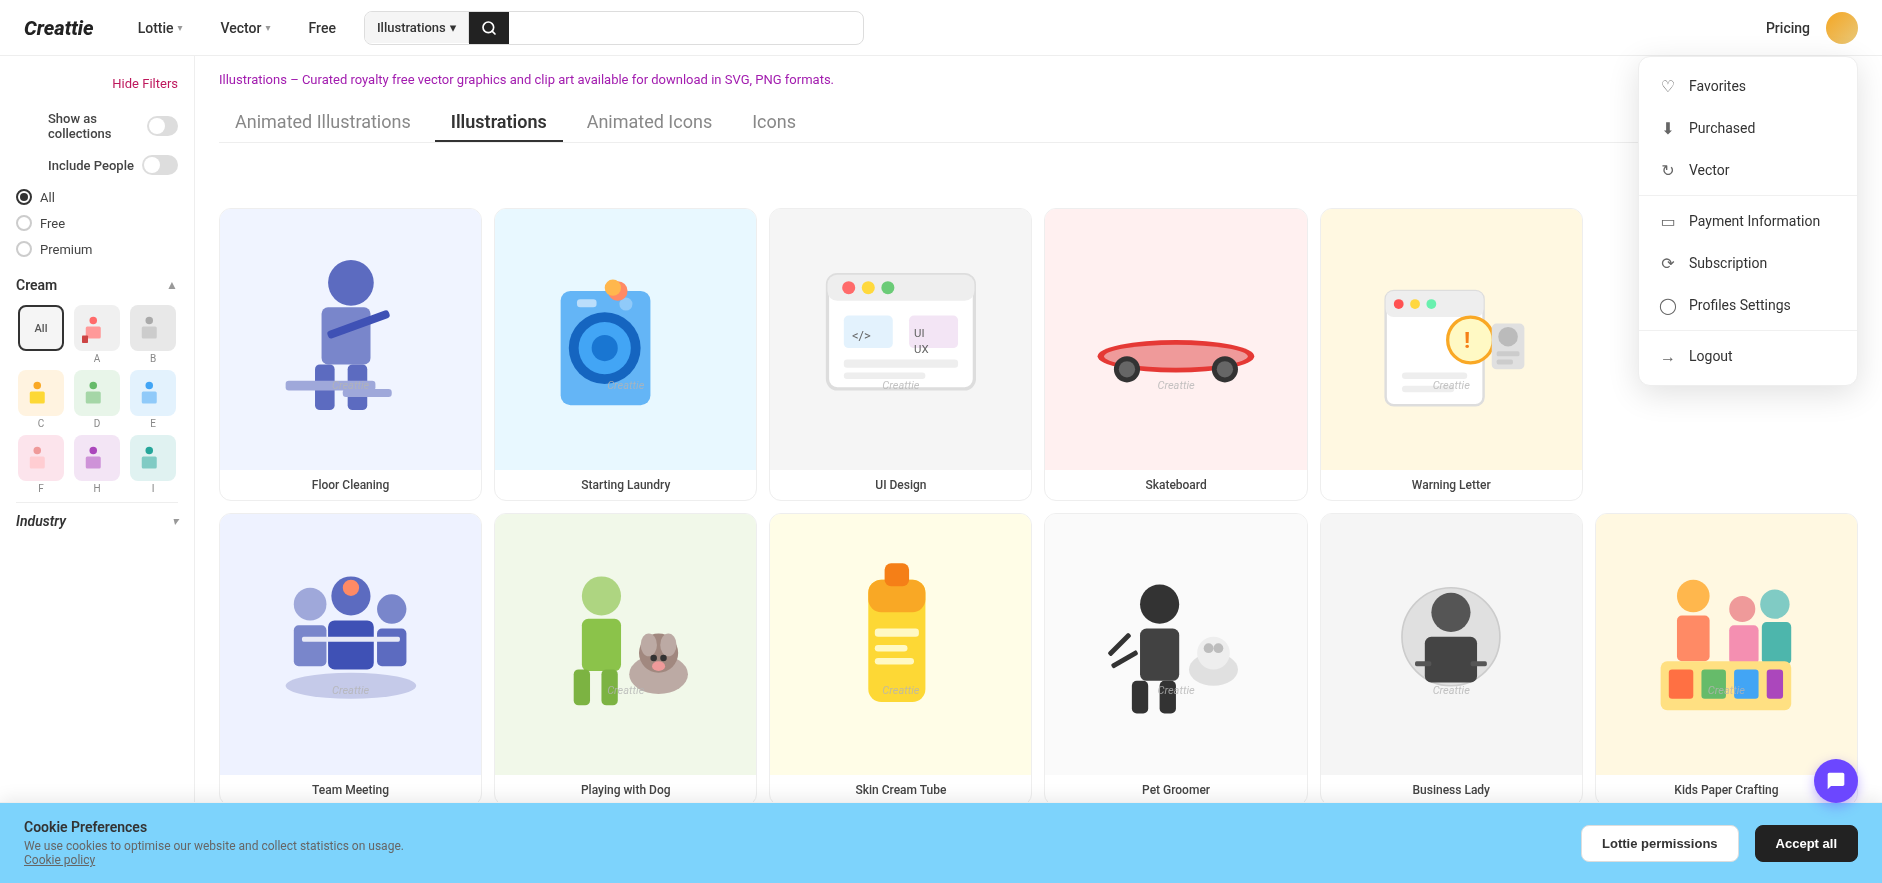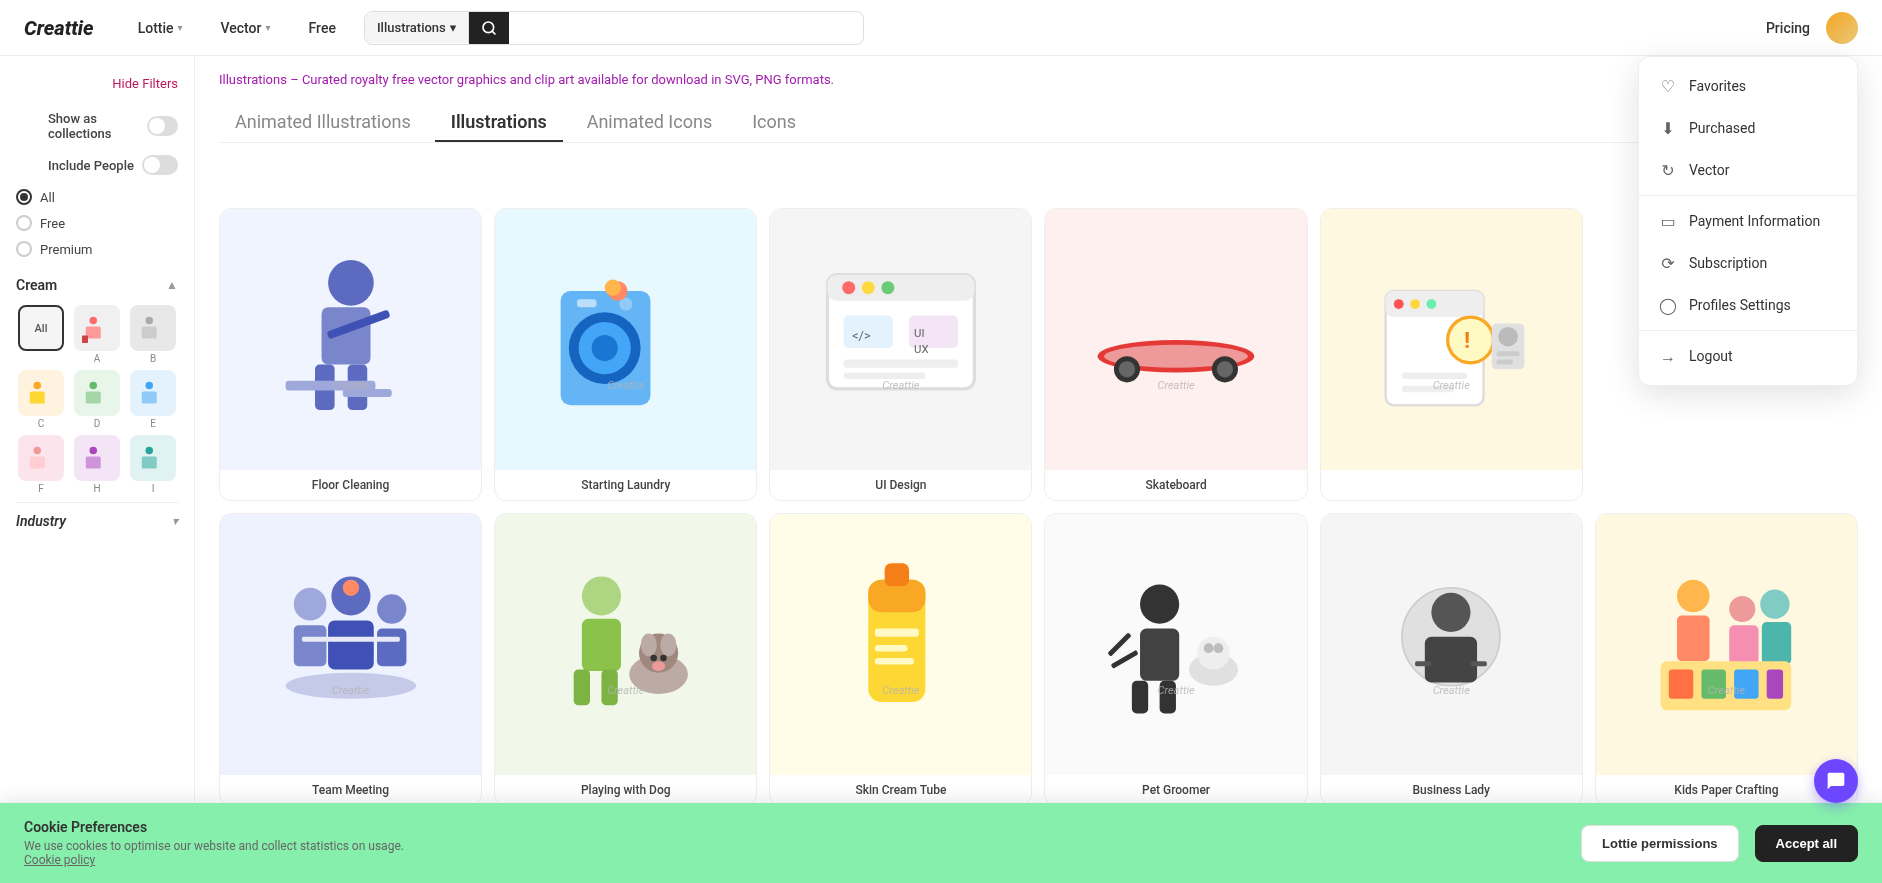--- a/index.html
+++ b/index.html
@@ -67,21 +67,21 @@
     
     .illus-grid { display: grid; grid-template-columns: repeat(6, 1fr); gap: 12px; }
     .illus-card { border: 1px solid #eee; border-radius: 12px; overflow: hidden; cursor: pointer; transition: box-shadow 0.2s; background: #fff; }
     .illus-img { width: 100%; aspect-ratio: 1; background: #f8f8f8; display: flex; align-items: center; justify-content: center; position: relative; overflow: hidden; }
     .illus-name { padding: 8px 10px; font-size: 12px; color: #444; font-weight: 500; text-align: center; }
 
     
     .watermark { position: absolute; bottom: 30%; left: 50%; transform: translateX(-50%); font-size: 11px; color: rgba(180,180,180,0.8); font-style: italic; white-space: nowrap; pointer-events: none; }
 
     
-    .cookie-banner { position: fixed; bottom: 0; left: 0; right: 0; background: #86efac; border-top: 1px solid #eee; padding: 16px 24px; display: flex; align-items: center; gap: 16px; z-index: 300; box-shadow: 0 -4px 16px rgba(0,0,0,0.08); }
+    .cookie-banner { position: fixed; bottom: 0; left: 0; right: 0; background: #7dd3fc; border-top: 1px solid #eee; padding: 16px 24px; display: flex; align-items: center; gap: 16px; z-index: 300; box-shadow: 0 -4px 16px rgba(0,0,0,0.08); }
     .cookie-text-area { flex: 1; }
     .cookie-title { font-size: 14px; font-weight: 600; color: #333; margin-bottom: 4px; }
     .cookie-desc { font-size: 12px; color: #666; }
     .cookie-link { color: #666; text-decoration: underline; cursor: pointer; font-size: 12px; }
     .cookie-btn { padding: 10px 20px; border-radius: 8px; font-size: 13px; font-weight: 600; cursor: pointer; border: 1px solid #ddd; background: #fff; color: #333; white-space: nowrap; }
     .cookie-btn.primary { background: #222; color: #fff; border-color: #222; }
 
     
     .chat-btn { position: fixed; bottom: 80px; right: 24px; width: 44px; height: 44px; background: #6c47ff; border-radius: 50%; display: flex; align-items: center; justify-content: center; cursor: pointer; z-index: 300; box-shadow: 0 4px 12px rgba(108,71,255,0.4); }
 
@@ -386,20 +386,21 @@
             <text x="68" y="65" font-size="14" fill="#f57f17" font-weight="bold">!</text>
             <rect x="30" y="80" width="40" height="4" rx="2" fill="#eee"></rect>
             <rect x="30" y="88" width="32" height="4" rx="2" fill="#eee"></rect>
             <rect x="85" y="50" width="20" height="28" rx="3" fill="#e0e0e0"></rect>
             <circle cx="95" cy="58" r="6" fill="#bbb"></circle>
             <rect x="88" y="67" width="14" height="3" rx="1" fill="#ccc"></rect>
             <rect x="88" y="72" width="10" height="3" rx="1" fill="#ccc"></rect>
           </svg>
           <span class="watermark">Creattie</span>
         </div>
+        <div class="illus-name">Warning Letter</div>
       </div>
 
       <div class="illus-card" style="visibility:hidden;"></div>
 
       <div class="illus-card">
         <div class="illus-img" style="background:#eef2ff;">
           <svg class="card-svg" viewBox="0 0 120 120" fill="none" xmlns="http://www.w3.org/2000/svg">
             <ellipse cx="60" cy="85" rx="40" ry="8" fill="#c5cae9"></ellipse>
             <circle cx="35" cy="35" r="10" fill="#9fa8da"></circle>
             <rect x="25" y="48" width="20" height="25" rx="3" fill="#7986cb"></rect>

